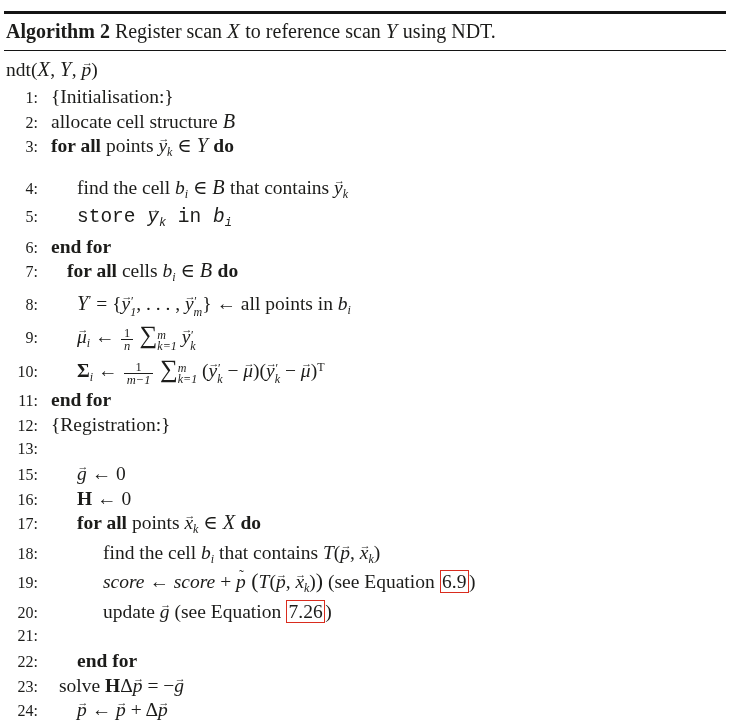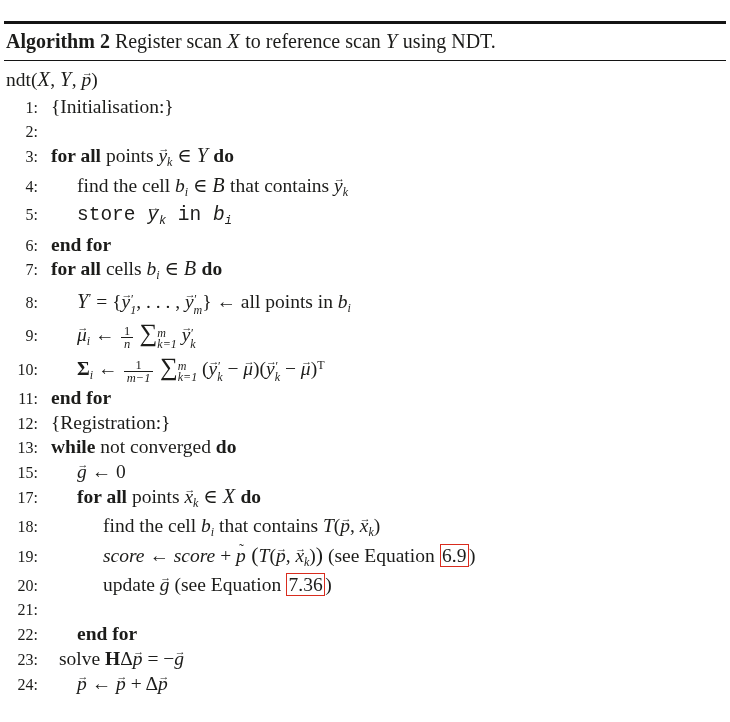--- a/index.html
+++ b/index.html
@@ -1,18 +1,18 @@
 <!DOCTYPE html>
 <html><head>
 <meta charset="utf-8">
 <style>
   html,body{margin:0;padding:0;background:#ffffff;}
   .page{
     width:730px;height:722px;box-sizing:border-box;
-    padding:21px 4px 0 4px;overflow:hidden;background:#ffffff;
+    padding:11px 4px 0 4px;overflow:hidden;background:#ffffff;
     font-family:"Liberation Serif","DejaVu Serif",serif;
     color:#1c1c1a;
   }
   .rule-thick{border-top:3px solid #141414;height:0;}
   .rule-thin{border-top:1.5px solid #141414;height:0;}
   .caption{font-size:20px;line-height:24px;padding:5px 2px 7px 2px;white-space:pre-wrap;}
   .caption .alg-label{font-weight:bold;}
   .func{font-size:19.5px;line-height:24px;padding:6px 2px 2px 2px;white-space:pre-wrap;}
   .alg-body{padding-top:1px;}
   .line{display:flex;align-items:baseline;font-size:19.5px;line-height:23px;min-height:24.6px;}
@@ -47,40 +47,41 @@
   <div class="caption"><span class="alg-label">Algorithm 2</span><span class="cap-tokens"><span class="rm"> Register scan </span><span class="cal">X</span><span class="rm"> to reference scan </span><span class="cal">Y</span><span class="rm"> using NDT.</span></span></div>
   <div class="rule-thin"></div>
   <div class="func"><span class="rm">ndt(</span><span class="cal">X</span><span class="rm">, </span><span class="cal">Y</span><span class="rm">, </span><span class="vec"><span class="arr">→</span><span class="base">p</span></span><span class="rm">)</span></div>
   <div class="alg-body">
       <div class="line">
         <span class="lno">1:</span>
         <span class="stmt" style="margin-left: 0px;"><span class="rm">{Initialisation:}</span></span>
       </div>
       <div class="line">
         <span class="lno">2:</span>
+        <span class="stmt" style="margin-left: 0px;"><span class="rm">allocate cell structure </span><span class="cal">B</span></span>
       </div>
       <div class="line">
         <span class="lno">3:</span>
         <span class="stmt" style="margin-left: 0px;"><span class="bf">for all</span><span class="rm"> points </span><span class="vec"><span class="arr">→</span><span class="base">y</span></span><span class="sub">k</span><span class="rm"> ∈ </span><span class="cal">Y</span><span class="rm"> </span><span class="bf">do</span></span>
       </div>
       <div class="line">
         <span class="lno">4:</span>
-        <span class="stmt" style="margin-left: 26px;"><span class="rm">find the cell </span><span class="itl">b</span><span class="sub">i</span><span class="rm"> ∈ </span><span class="cal">B</span><span class="rm"> that contains </span><span class="vec"><span class="arr">→</span><span class="base">y</span></span><span class="sub">k</span></span>
+        <span class="stmt" style="margin-left: 26px; margin-top: 12px;"><span class="rm">find the cell </span><span class="itl">b</span><span class="sub">i</span><span class="rm"> ∈ </span><span class="cal">B</span><span class="rm"> that contains </span><span class="vec"><span class="arr">→</span><span class="base">y</span></span><span class="sub">k</span></span>
       </div>
       <div class="line">
         <span class="lno">5:</span>
         <span class="stmt" style="margin-left: 26px; font-family: Liberation Mono, monospace;"><span class="rm">store </span><span class="vec"><span class="arr">→</span><span class="base">y</span></span><span class="sub">k</span><span class="rm"> in </span><span class="itl">b</span><span class="sub">i</span></span>
       </div>
       <div class="line">
         <span class="lno">6:</span>
         <span class="stmt" style="margin-left: 0px;"><span class="bf">end for</span></span>
       </div>
       <div class="line">
         <span class="lno">7:</span>
-        <span class="stmt" style="margin-left: 0px;"><span class="bf">for all</span><span class="rm"> cells </span><span class="itl">b</span><span class="sub">i</span><span class="rm"> ∈ </span><span class="cal">B</span><span class="rm"> </span><span class="bf">do</span></span>
+        <span class="stmt" style="margin-left: 16px;"><span class="bf">for all</span><span class="rm"> cells </span><span class="itl">b</span><span class="sub">i</span><span class="rm"> ∈ </span><span class="cal">B</span><span class="rm"> </span><span class="bf">do</span></span>
       </div>
       <div class="line">
         <span class="lno">8:</span>
         <span class="stmt" style="margin-left: 26px;"><span class="cal">Y</span><span class="sup">′</span><span class="rm"> = {</span><span class="vec"><span class="arr">→</span><span class="base">y</span></span><span class="ss"><span class="ssa">′</span><span class="ssb">1</span></span><span class="rm">, . . . , </span><span class="vec"><span class="arr">→</span><span class="base">y</span></span><span class="ss"><span class="ssa">′</span><span class="ssb">m</span></span><span class="rm">} ← all points in </span><span class="itl">b</span><span class="sub">i</span></span>
       </div>
       <div class="line">
         <span class="lno">9:</span>
         <span class="stmt" style="margin-left: 26px;"><span class="vec"><span class="arr">→</span><span class="base">μ</span></span><span class="sub">i</span><span class="rm"> ← </span><span class="frac"><span class="fn">1</span><span class="fd">n</span></span><span class="rm"> </span><span class="sumg">∑</span><span class="ss"><span class="ssa">m</span><span class="ssb">k=1</span></span><span class="rm"> </span><span class="vec"><span class="arr">→</span><span class="base">y</span></span><span class="ss"><span class="ssa">′</span><span class="ssb">k</span></span></span>
       </div>
       <div class="line">
@@ -90,41 +91,44 @@
       <div class="line">
         <span class="lno">11:</span>
         <span class="stmt" style="margin-left: 0px;"><span class="bf">end for</span></span>
       </div>
       <div class="line">
         <span class="lno">12:</span>
         <span class="stmt" style="margin-left: 0px; text-align: right;"><span class="rm">{Registration:}</span></span>
       </div>
       <div class="line">
         <span class="lno">13:</span>
-        <span class="stmt" style="margin-left: 0px;"><span class="bf">while</span><span class="rm"> not converged </span><span class="bf">do</span></span>
       </div>
       <div class="line">
         <span class="lno">15:</span>
         <span class="stmt" style="margin-left: 26px;"><span class="vec"><span class="arr">→</span><span class="base">g</span></span><span class="rm"> ← 0</span></span>
+      </div>
+      <div class="line">
+        <span class="lno">16:</span>
+        <span class="stmt" style="margin-left: 26px;"><span class="bf">H</span><span class="rm"> ← 0</span></span>
       </div>
       <div class="line">
         <span class="lno">17:</span>
         <span class="stmt" style="margin-left: 26px;"><span class="bf">for all</span><span class="rm"> points </span><span class="vec"><span class="arr">→</span><span class="base">x</span></span><span class="sub">k</span><span class="rm"> ∈ </span><span class="cal">X</span><span class="rm"> </span><span class="bf">do</span></span>
       </div>
       <div class="line">
         <span class="lno">18:</span>
         <span class="stmt" style="margin-left: 52px;"><span class="rm">find the cell </span><span class="itl">b</span><span class="sub">i</span><span class="rm"> that contains </span><span class="itl">T</span><span class="rm">(</span><span class="vec"><span class="arr">→</span><span class="base">p</span></span><span class="rm">, </span><span class="vec"><span class="arr">→</span><span class="base">x</span></span><span class="sub">k</span><span class="rm">)</span></span>
       </div>
       <div class="line">
         <span class="lno">19:</span>
         <span class="stmt" style="margin-left: 52px;"><span class="itl">score</span><span class="rm"> ← </span><span class="itl">score</span><span class="rm"> + </span><span class="vec tl"><span class="arr">˜</span><span class="base">p</span></span><span class="bigp"> (</span><span class="itl">T</span><span class="rm">(</span><span class="vec"><span class="arr">→</span><span class="base">p</span></span><span class="rm">, </span><span class="vec"><span class="arr">→</span><span class="base">x</span></span><span class="sub">k</span><span class="rm">)</span><span class="bigp">)</span><span class="rm"> (see Equation </span><span class="eqbox">6.9</span><span class="rm">)</span></span>
       </div>
       <div class="line">
         <span class="lno">20:</span>
-        <span class="stmt" style="margin-left: 52px;"><span class="rm">update </span><span class="vec"><span class="arr">→</span><span class="base">g</span></span><span class="rm"> (see Equation </span><span class="eqbox">7.36</span><span class="rm">)</span></span>
+        <span class="stmt" style="margin-left: 52px;"><span class="rm">update </span><span class="vec"><span class="arr">→</span><span class="base">g</span></span><span class="rm"> (see Equation </span><span class="eqbox">7.26</span><span class="rm">)</span></span>
       </div>
       <div class="line">
         <span class="lno">21:</span>
       </div>
       <div class="line">
         <span class="lno">22:</span>
         <span class="stmt" style="margin-left: 26px;"><span class="bf">end for</span></span>
       </div>
       <div class="line">
         <span class="lno">23:</span>

